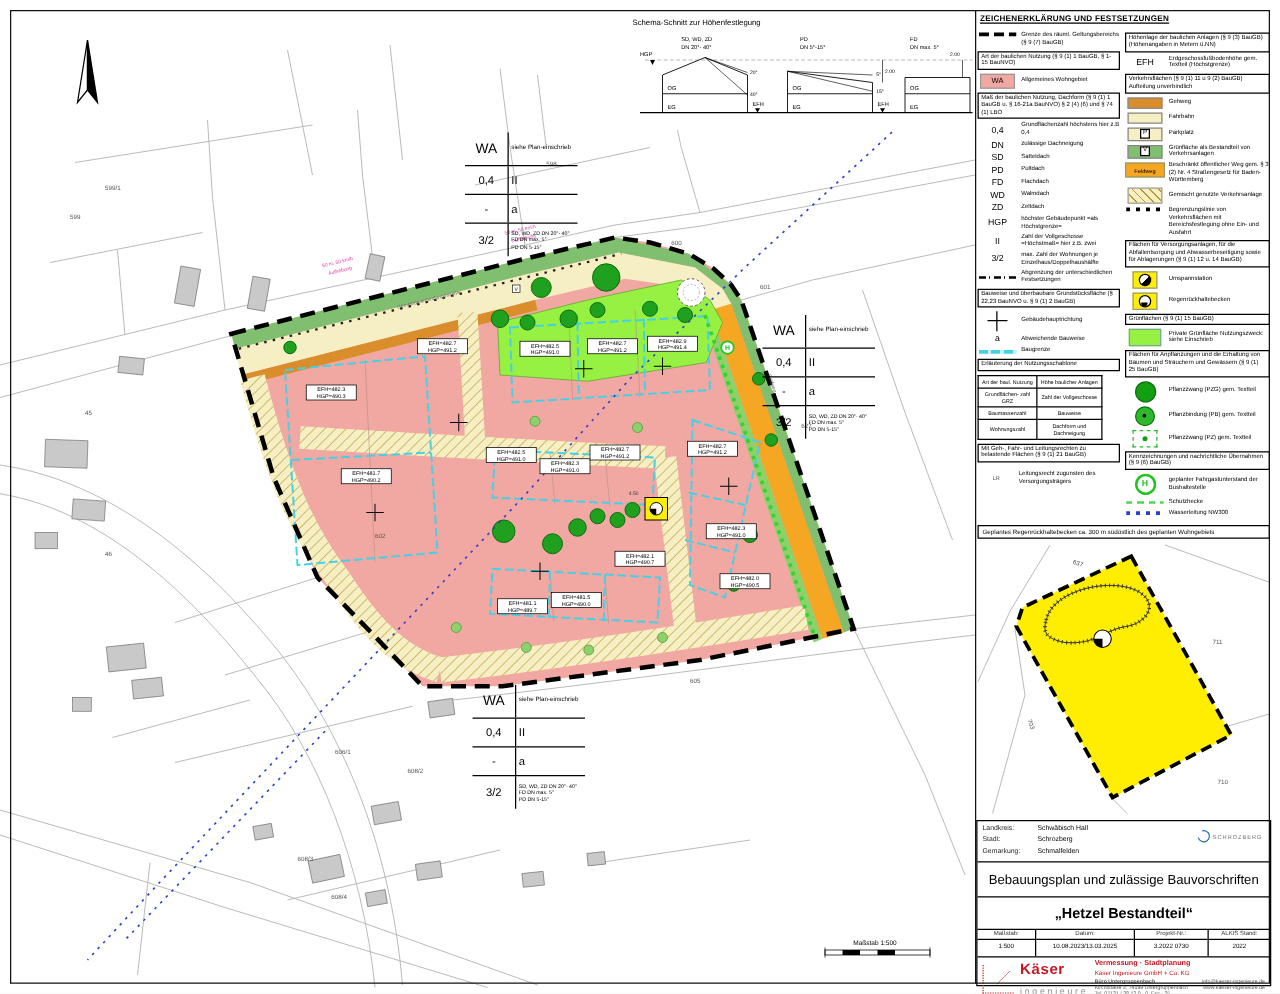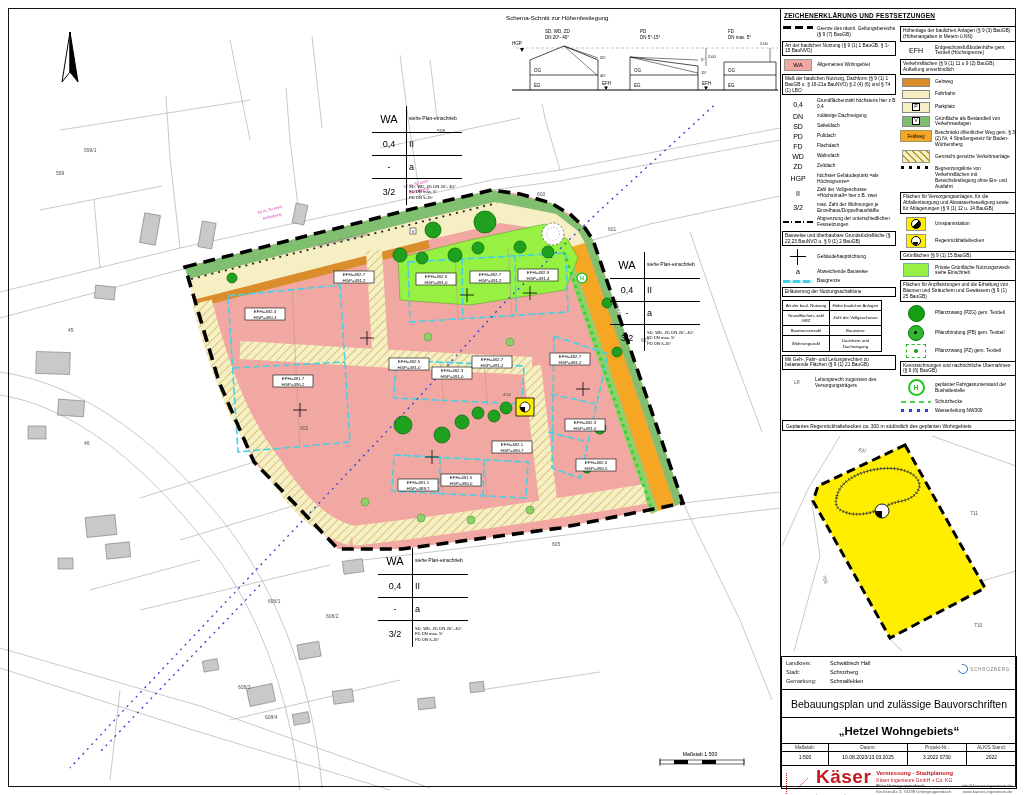--- a/index.html
+++ b/index.html
@@ -101,21 +101,21 @@
   .tb-meta .cell{border-right:0.7px solid #000;display:flex;flex-direction:column;}
   .tb-meta .cell:last-child{border-right:none;}
   .tb-meta .mh{font-size:4.8px;text-align:center;border-bottom:0.5px solid #000;padding:1px 0;color:#333;}
   .tb-meta .mv{font-size:5px;text-align:center;padding:2px 0;}
   .tb-logo{flex:1;display:flex;align-items:center;padding:1px 4px;gap:5px;}
   .kaeser-icon{width:24px;height:22px;flex:none;border-left:1px dotted #c41822;border-bottom:1px dotted #c41822;position:relative;}
   .kaeser-icon:after{content:"";position:absolute;left:1px;bottom:1px;width:20px;height:18px;
      background:repeating-linear-gradient(-45deg,transparent 0 3px,#c41822 3px 4px);opacity:0.55;
      clip-path:polygon(0 100%,100% 0,100% 30%,10% 100%);}
   .kaeser-name{flex:none;line-height:1;}
-  .kaeser-name .big{font-size:19px;font-weight:bold;color:#c41822;letter-spacing:0.5px;}
+  .kaeser-name .big{font-size:12px;font-weight:bold;color:#c41822;letter-spacing:0.5px;}
   .kaeser-name .small{font-size:7px;color:#888;letter-spacing:2.2px;}
   .kaeser-right{flex:1;line-height:1.25;}
   .kr1{font-size:5.8px;font-weight:bold;color:#c41822;}
   .kr2{font-size:5px;color:#c41822;}
   .kr-grey{font-size:4.2px;color:#555;display:flex;justify-content:space-between;gap:3px;}
   .kr-grey .colL{white-space:nowrap;}
   .kr-grey .colR{white-space:nowrap;text-align:right;}
 </style>
 </head>
 <body>
@@ -792,21 +792,21 @@
       <div class="tb-row">
           <span class="lab">Gemarkung:</span>
           <span>Schmalfelden</span>
         </div>
       <div class="tb-logo-city">
         <span class="city-icon"></span>
         <span class="city-name">SCHROZBERG</span>
       </div>
     </div>
     <div class="tb-title">Bebauungsplan und zulässige Bauvorschriften</div>
-    <div class="tb-sub">„Hetzel Wohngebiets“</div>
+    <div class="tb-sub">„Hetzel Bestandteil“</div>
     <div class="tb-meta">
       <div class="cell" style="width:46px;">
           <span class="mh">Maßstab:</span>
           <span class="mv">1:500</span>
         </div>
       <div class="cell" style="width:78px;">
           <span class="mh">Datum:</span>
           <span class="mv">10.08.2023/13.03.2025</span>
         </div>
       <div class="cell" style="width:58px;">

